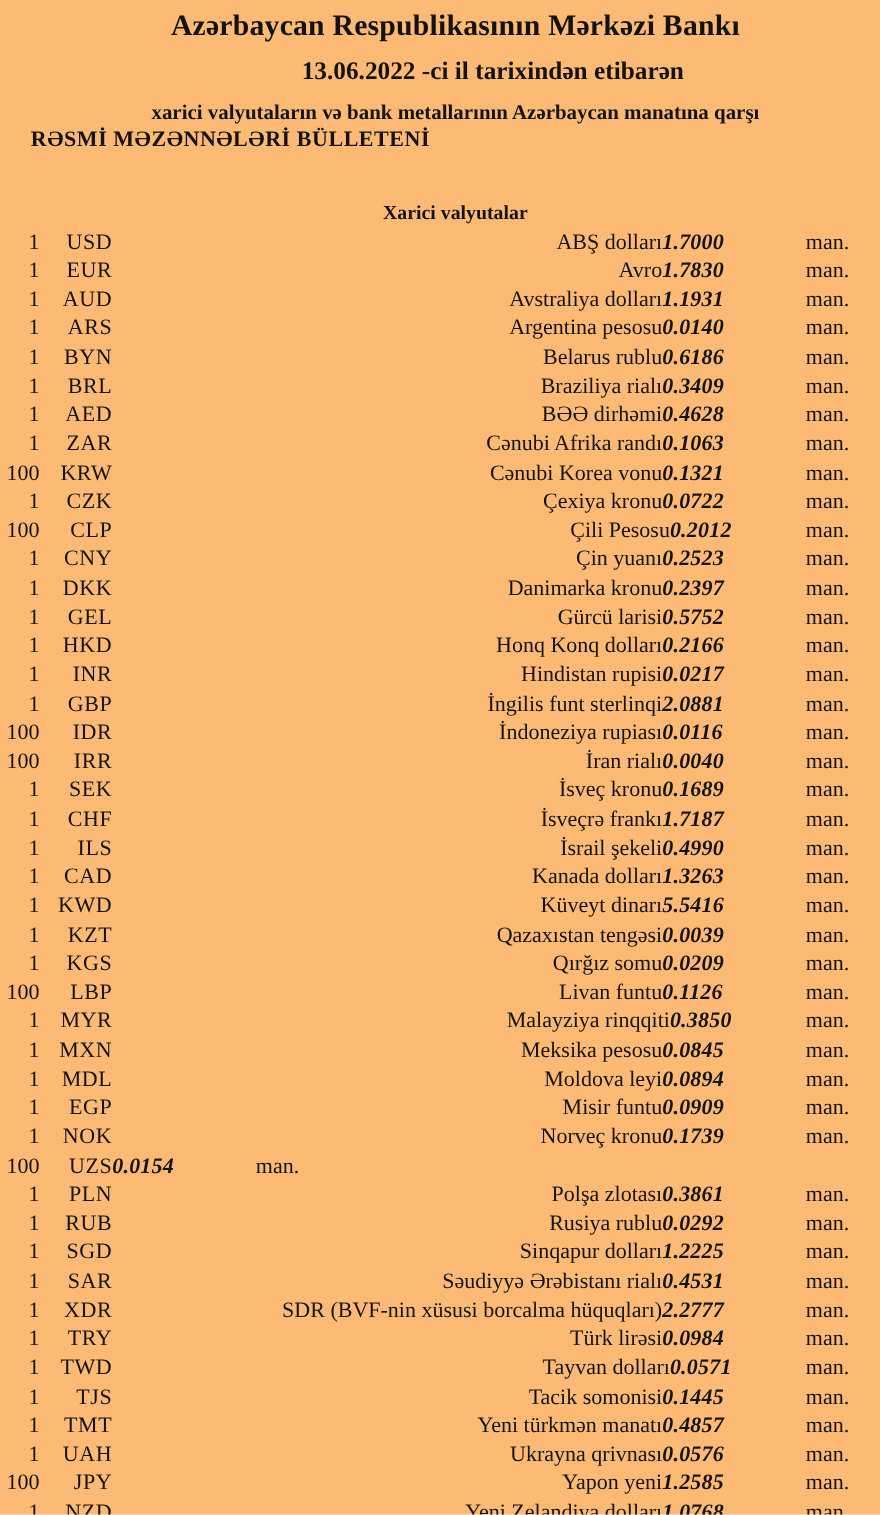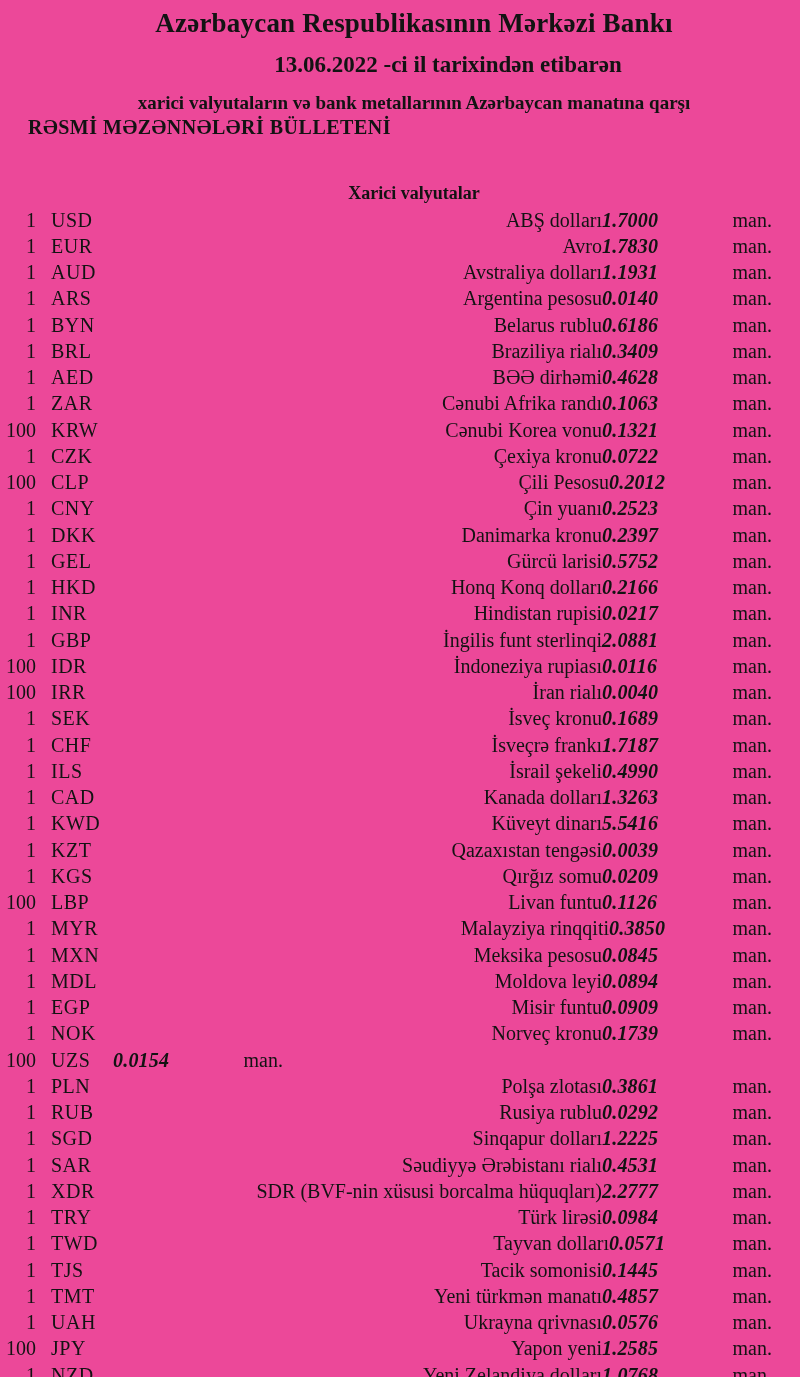--- a/index.html
+++ b/index.html
@@ -1,20 +1,20 @@
 <!DOCTYPE html>
 <html><head>
 <meta charset="utf-8">
 <style>
   html,body{margin:0;padding:0;background:#ffffff;}
   .page{
     position:relative;
     width:800px;height:1377px;
     margin:0 auto;
-    background:#ec4899;
+    background:#fdba74;
     color:#131313;
     font-family:"Liberation Serif","DejaVu Serif",serif;
     overflow:hidden;
   }
   .header{padding-left:28px;}
   .title{
     padding-top:7px;
     font-size:27px;line-height:33px;
     font-weight:bold;text-align:center;
     letter-spacing:0.2px;
@@ -42,21 +42,21 @@
   .table{margin-top:1px;}
   .row{
     display:flex;
     align-items:center;
     height:26.25px;
     font-size:20px;
     padding-right:28px;
     white-space:nowrap;
   }
   .qty{width:36px;text-align:right;flex:none;}
-  .code{width:62px;margin-left:15px;text-align:left;letter-spacing:0.5px;flex:none;}
+  .code{width:62px;margin-left:4px;text-align:right;letter-spacing:0.5px;flex:none;}
   .name{flex:1;margin-left:8px;overflow:hidden;text-align:right;}
   .rate{width:110px;text-align:left;font-weight:bold;font-style:italic;letter-spacing:0.2px;flex:none;}
   .man{width:45px;margin-left:15px;flex:none;text-align:right;}
   .row.tight .man{margin-left:8px;}
 </style>
 </head>
 <body>
 
 <div class="page">
   <div class="header">

